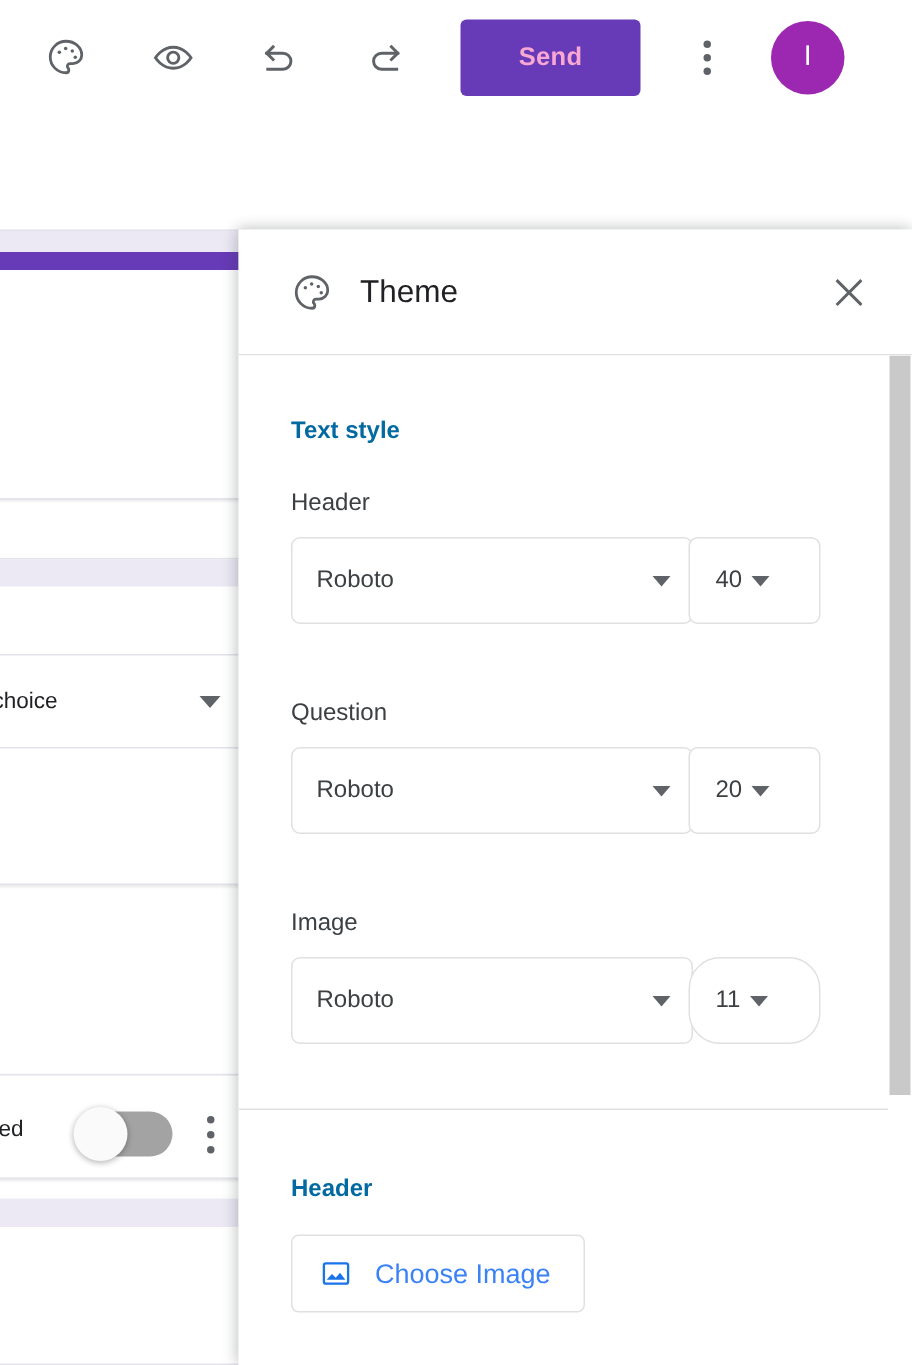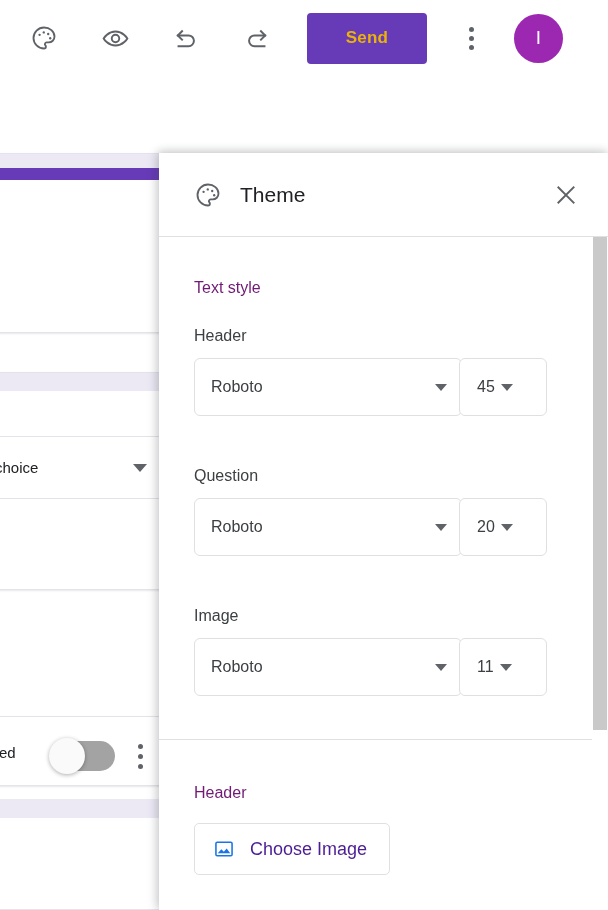--- a/index.html
+++ b/index.html
@@ -18,21 +18,21 @@
     display: flex; align-items: center;
   }
   .tb-icon {
     width: 44px; height: 44px;
     display: flex; align-items: center; justify-content: center;
     color: #5f6368; cursor: pointer; border-radius: 50%;
   }
   .tb-icon svg { display: block; }
   .send-btn {
     height: 51px; min-width: 120px; padding: 0 22px;
-    background: #673ab7; color: #eab308;
+    background: #673ab7; color: #f9a8d4;
     border: none; border-radius: 4px;
     font-family: "Liberation Sans", sans-serif;
     font-size: 17px; font-weight: bold; letter-spacing: .2px;
     display: flex; align-items: center; justify-content: center;
     cursor: pointer;
   }
   .kebab { width: 40px; height: 44px; display:flex; flex-direction: column;
            align-items: center; justify-content: center; gap: 4px; cursor: pointer; }
   .kebab i { width: 5px; height: 5px; border-radius: 50%; background: #5f6368; display:block; }
   .avatar {
@@ -96,21 +96,21 @@
   }
   .close-btn {
     width: 40px; height: 40px; display:flex; align-items:center; justify-content:center;
     color: #5f6368; cursor: pointer; border-radius: 50%;
   }
 
   .panel-body { position: relative; flex: 1; overflow: hidden; background: #ffffff; }
   .panel-scroll { position: absolute; inset: 0; padding: 0 0 0 35px; }
 
   .section-title {
-    font-size: 16px; font-weight: normal; color: #701a75;
+    font-size: 16px; font-weight: bold; color: #0369a1;
     position: absolute;
   }
   .field-label {
     font-size: 16px; color: #3c4043; font-weight: 400;
     position: absolute;
   }
   .select {
     position: absolute; height: 58px;
     border: 1px solid #e0e0e0; border-radius: 6px; background: #ffffff;
     display: flex; align-items: center; cursor: pointer;
@@ -135,21 +135,21 @@
 
   .choose-img-btn {
     position: absolute;
     height: 52px; padding: 0 22px 0 18px;
     border: 1px solid #e0e0e0; border-radius: 5px; background: #ffffff;
     display: flex; align-items: center; gap: 15px;
     cursor: pointer;
   }
   .choose-img-btn .ci-icon { color: #1a73e8; display: flex; align-items: center; }
   .choose-img-btn .ci-label {
-    font-size: 18px; color: #4c1d95; font-weight: 400; white-space: nowrap;
+    font-size: 18px; color: #3b82f6; font-weight: 400; white-space: nowrap;
   }
 
   
   .scrollbar-track {
     position: absolute; right: 0; top: 0; width: 16px; height: 100%;
     background: #ffffff;
   }
   .scrollbar-thumb {
     position: absolute; right: 1px; width: 14px;
     background: #c9c9c9; border-radius: 0;
@@ -258,40 +258,40 @@
       <div class="panel-scroll">
 
         <div class="section-title" style="left:35px; top:42px;">Text style</div>
 
         <div class="field-label" style="left:35px; top:90px;">Header</div>
         <div class="select font" style="top:121px;">
           <span class="sel-val">Roboto</span>
           <span class="caret"></span>
         </div>
         <div class="select size" style="top:121px;">
-          <span class="sel-val">45</span>
+          <span class="sel-val">40</span>
           <span class="caret"></span>
         </div>
 
         <div class="field-label" style="left:35px; top:230px;">Question</div>
         <div class="select font" style="top:261px;">
           <span class="sel-val">Roboto</span>
           <span class="caret"></span>
         </div>
         <div class="select size" style="top:261px;">
           <span class="sel-val">20</span>
           <span class="caret"></span>
         </div>
 
         <div class="field-label" style="left:35px; top:370px;">Image</div>
         <div class="select font" style="top:401px;">
           <span class="sel-val">Roboto</span>
           <span class="caret"></span>
         </div>
-        <div class="select size" style="top:401px;">
+        <div class="select size" style="top:401px;border-radius:21px;">
           <span class="sel-val">11</span>
           <span class="caret"></span>
         </div>
 
         <div class="divider" style="top:502px;"></div>
 
         <div class="section-title" style="left:35px; top:547px;">Header</div>
 
         <div class="choose-img-btn" style="left:35px; top:586px;">
           <span class="ci-icon">

